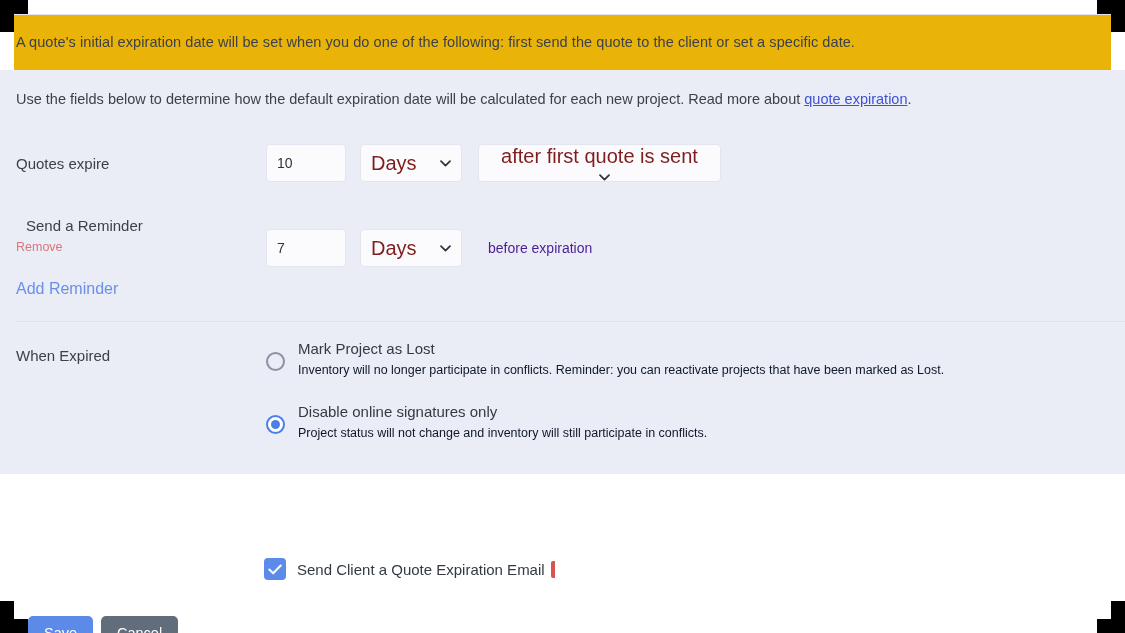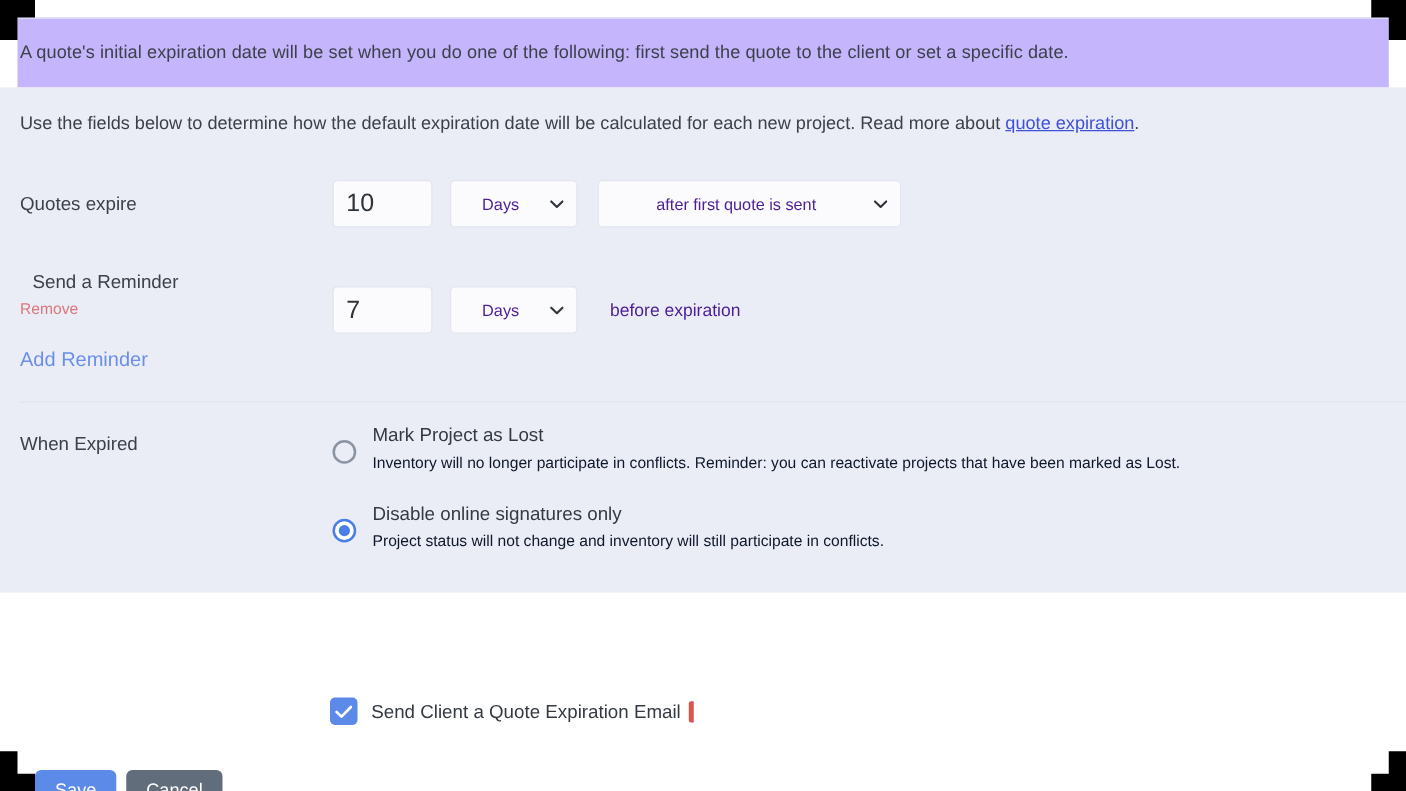--- a/index.html
+++ b/index.html
@@ -37,21 +37,21 @@
   .crop-br-h { right: 0;  bottom: 0; width: 28px; height: 14px; }
   .crop-br-v { right: 0;  bottom: 0; width: 14px; height: 32px; }
 
   
   .notice-band {
     position: absolute;
     left: 14px;
     right: 14px;
     top: 14px;
     height: 56px;
-    background: #c4b5fd;
+    background: #eab308;
     border-top: 1px solid #e3e6ee;
     box-sizing: border-box;
   }
   .notice-text {
     position: absolute;
     left: 2px;
     top: 19px;
     font-size: 14.5px;
     color: #3c4149;
     letter-spacing: 0.005em;
@@ -113,55 +113,54 @@
   
   .num-input {
     position: absolute;
     width: 80px;
     height: 38px;
     background: #fbfbfd;
     border: 1px solid #e2e5ee;
     border-radius: 4px;
     box-sizing: border-box;
     font-family: "Liberation Sans", sans-serif;
-    font-size: 20px;
+    font-size: 14px;
     color: #2f343b;
     padding: 0 10px;
     outline: none;
   }
   .sel-box {
     position: absolute;
     height: 38px;
     background: #fbfbfd;
     border: 1px solid #e2e5ee;
     border-radius: 4px;
     box-sizing: border-box;
     display: flex;
     align-items: center;
     padding: 0 10px;
     cursor: pointer;
   }
   .sel-text {
-    font-size: 13px;
-    color: #4c1d95;
+    font-size: 20px;
+    color: #7f1d1d;
     white-space: nowrap;
     flex: 1;
-    text-align: center;
   }
   .chev {
     width: 11px;
     height: 7px;
     margin-left: 10px;
     flex: 0 0 auto;
   }
   .chev svg { display: block; }
 
   .in-qty-1  { left: 266px; top: 74px; }
   .sel-unit-1{ left: 360px; top: 74px; width: 102px; }
-  .sel-when-1{ left: 478px; top: 74px; width: 243px; }
+  .sel-when-1{ left: 478px; top: 74px; width: 243px; flex-direction: column; }
 
   .in-qty-2   { left: 266px; top: 159px; }
   .sel-unit-2 { left: 360px; top: 159px; width: 102px; }
   .suffix-2 {
     position: absolute;
     left: 488px;
     top: 159px;
     height: 38px;
     display: flex;
     align-items: center;

